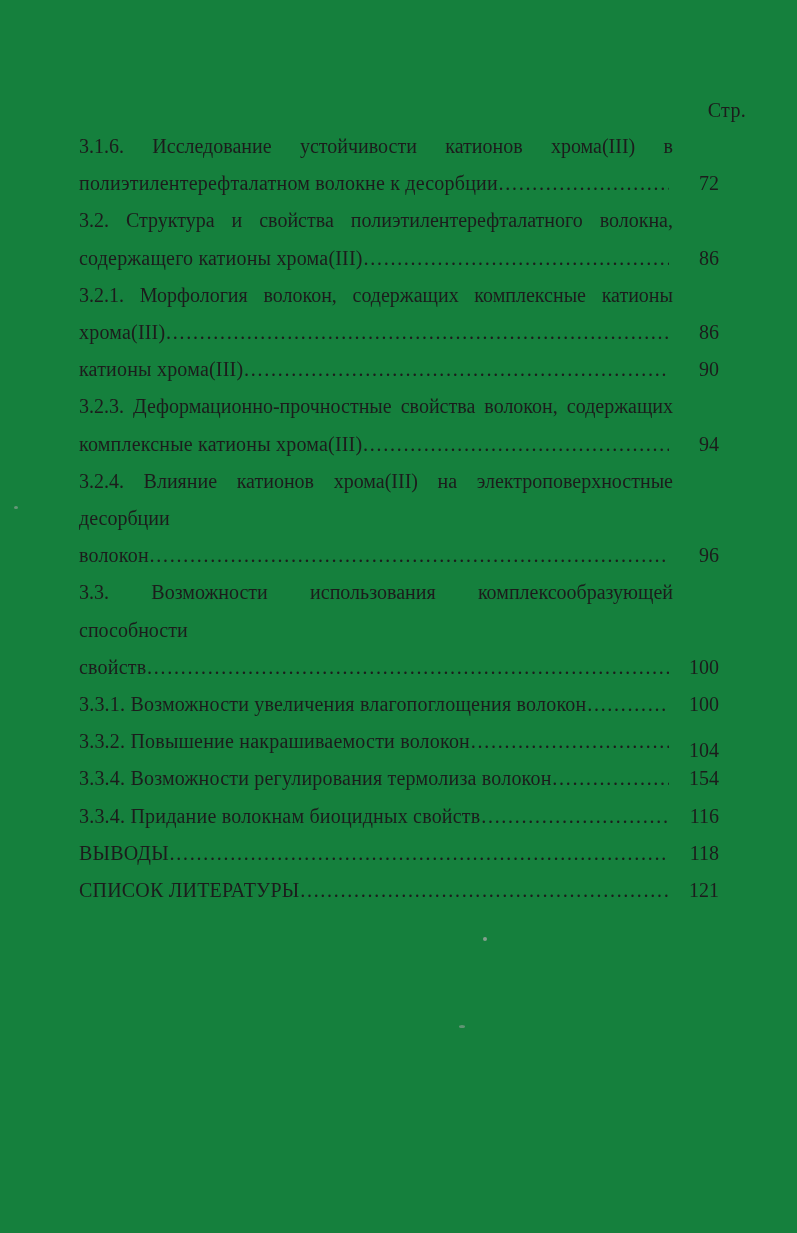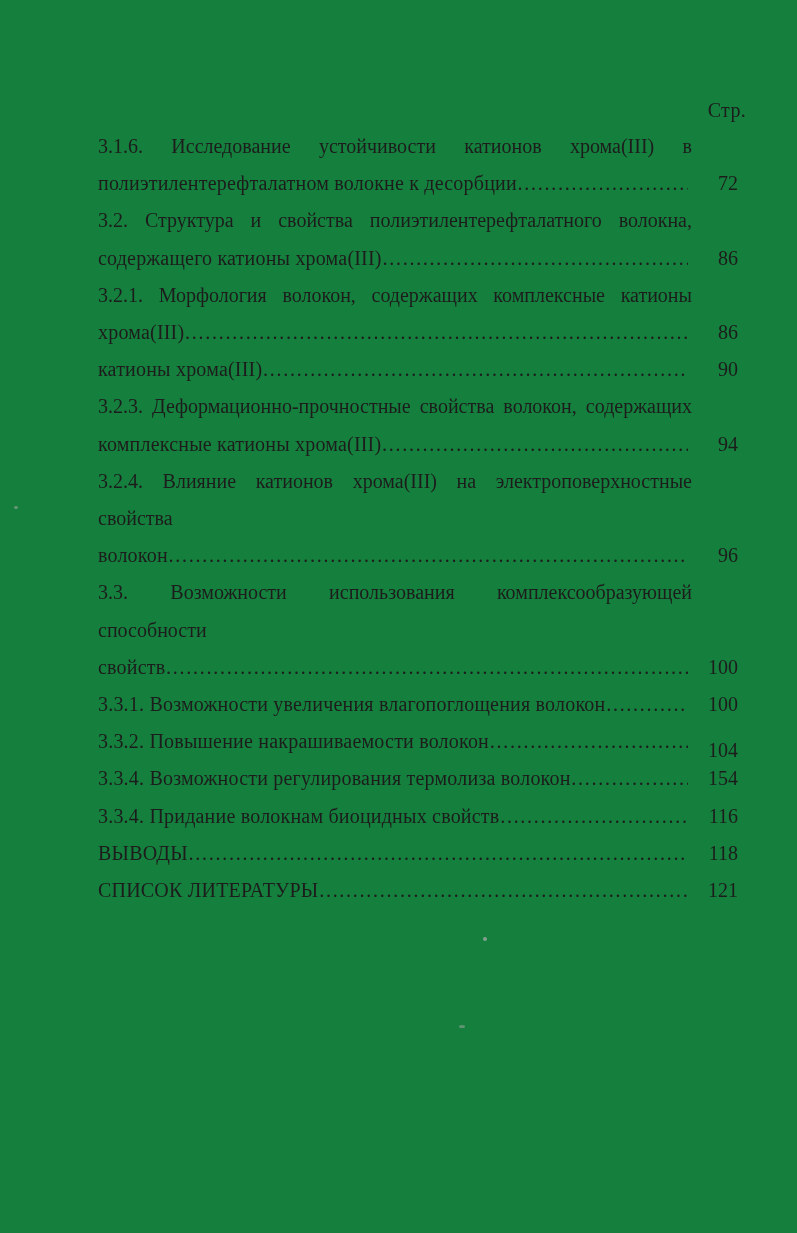--- a/index.html
+++ b/index.html
@@ -19,21 +19,21 @@
   .page-header {
     position: absolute;
     top: 99px;
     right: 51px;
     font-size: 20px;
     letter-spacing: 0.3px;
   }
 
   .toc {
     position: absolute;
-    left: 98px;
+    left: 79px;
     top: 128px;
     width: 640px;
   }
 
   .line {
     line-height: 37.2px;
   }
 
   
   .body-line {
@@ -118,21 +118,21 @@
 
     <div class="entry">
       <div class="line body-line">3.2.3. Деформационно-прочностные свойства волокон, содержащих</div>
       <div class="line row">
         <span class="leadertext">комплексные катионы хрома(III)…………………………………………………………………</span>
         <span class="pagenum">94</span>
       </div>
     </div>
 
     <div class="entry">
-      <div class="line body-line">3.2.4. Влияние катионов хрома(III) на электроповерхностные свойства</div>
+      <div class="line body-line">3.2.4. Влияние катионов хрома(III) на электроповерхностные десорбции</div>
       <div class="line row">
         <span class="leadertext">волокон……………………………………………………………………………………………………………...</span>
         <span class="pagenum">96</span>
       </div>
     </div>
 
     <div class="entry">
       <div class="line body-line">3.3. Возможности использования комплексообразующей способности</div>
       <div class="line row">
         <span class="leadertext">свойств…………………………………………………………………………………………………………….....</span>

